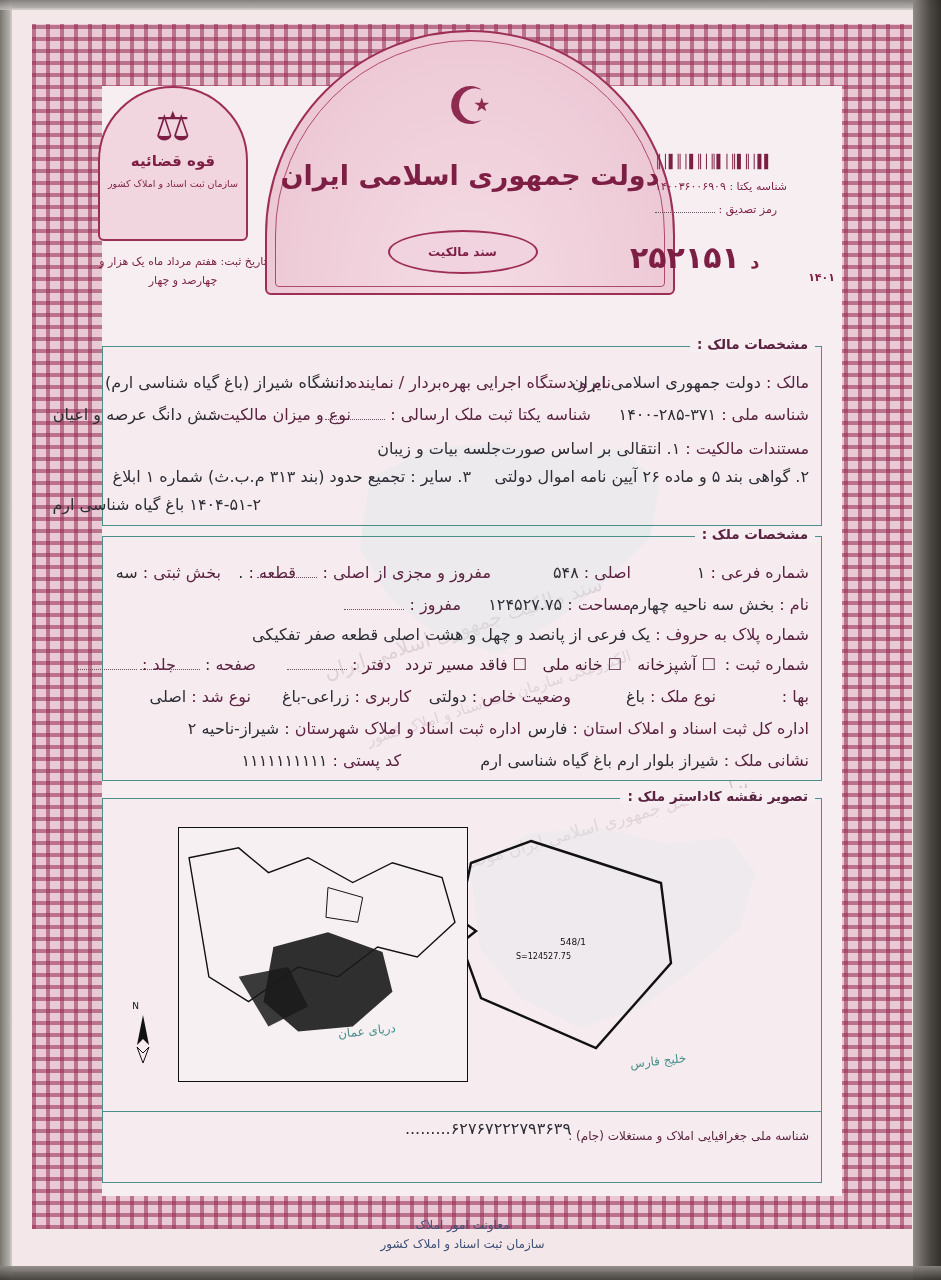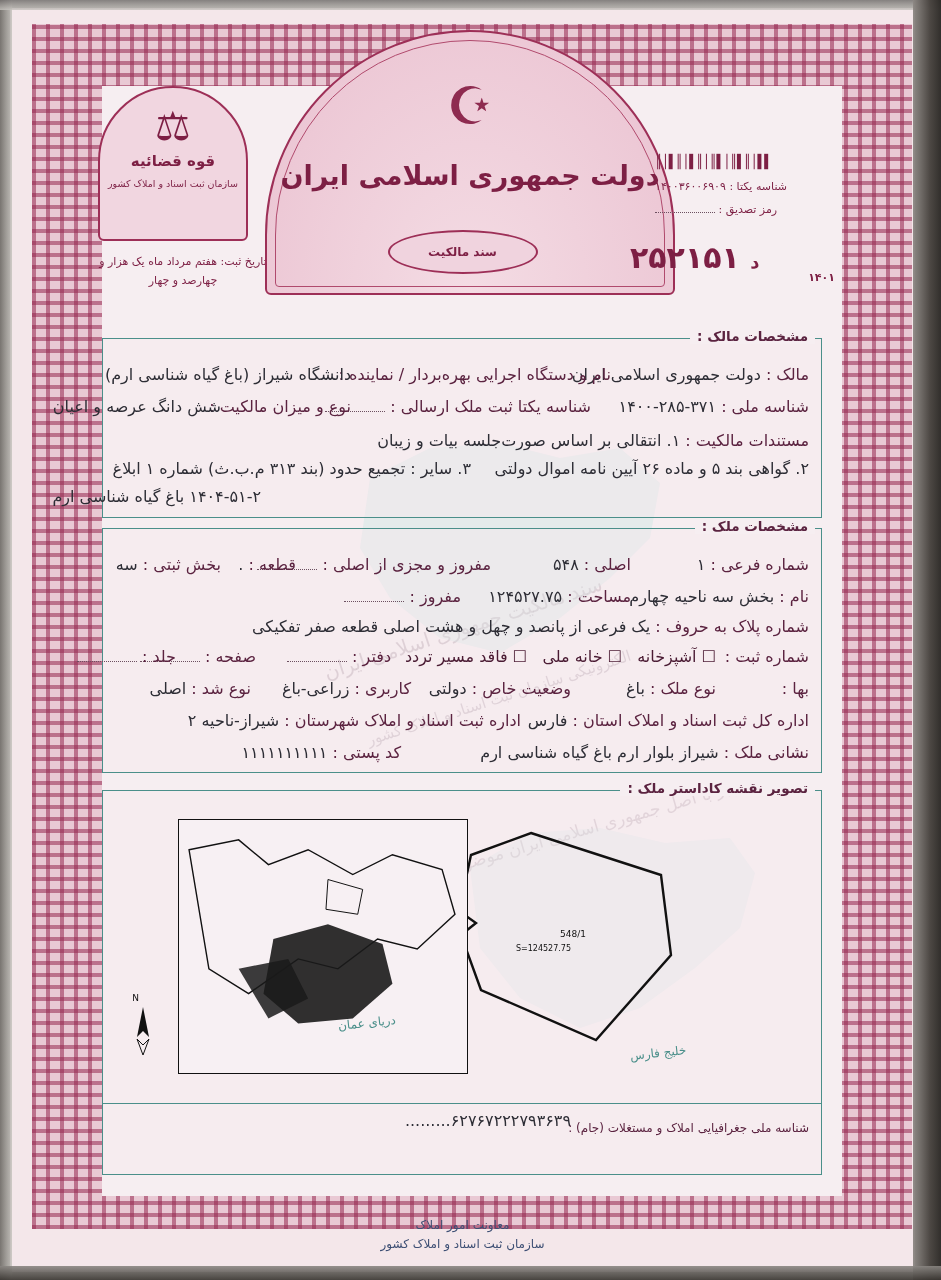--- a/index.html
+++ b/index.html
@@ -111,20 +111,21 @@
     text-align:left; color:#7d1f44; font-size:30px; font-weight:bold;
     direction:ltr;
   }
   .doc-number .sub { font-size:11px; display:block; text-align:right; margin-top:-4px;}
 
   
   .section {
     position:absolute; left:92px; width:720px;
     border:1.5px solid #4a8f8a;
     background: rgba(246,232,237,.45);
+    margin-top: 8px;
   }
   .section-title {
     position:absolute; right:6px; top:-11px;
     background:#f6eef1; padding:0 7px;
     font-size:13.5px; color:#5b2340; font-weight:bold;
   }
   .fld { position:absolute; font-size:16px; color:#4a1b33; white-space:nowrap; }
   .lbl { color:#5b2340; }
   .val { color:#2d2d35; }
   .dotted { border-bottom:1px dotted #6c5060; display:inline-block; min-width:60px; }

